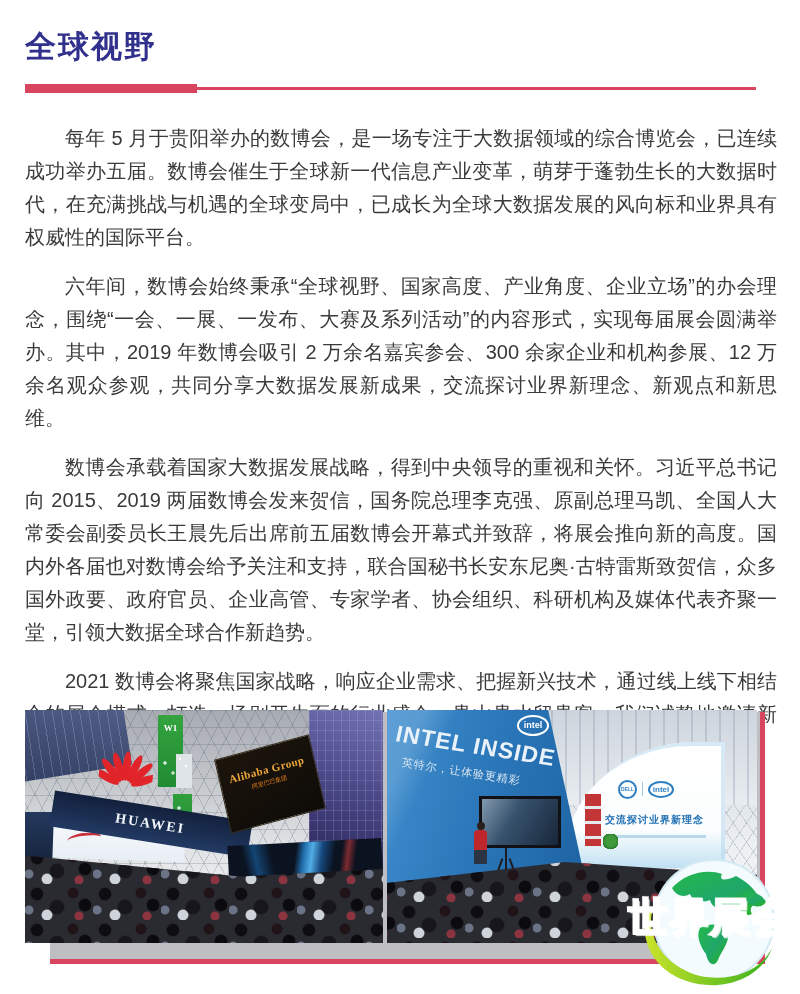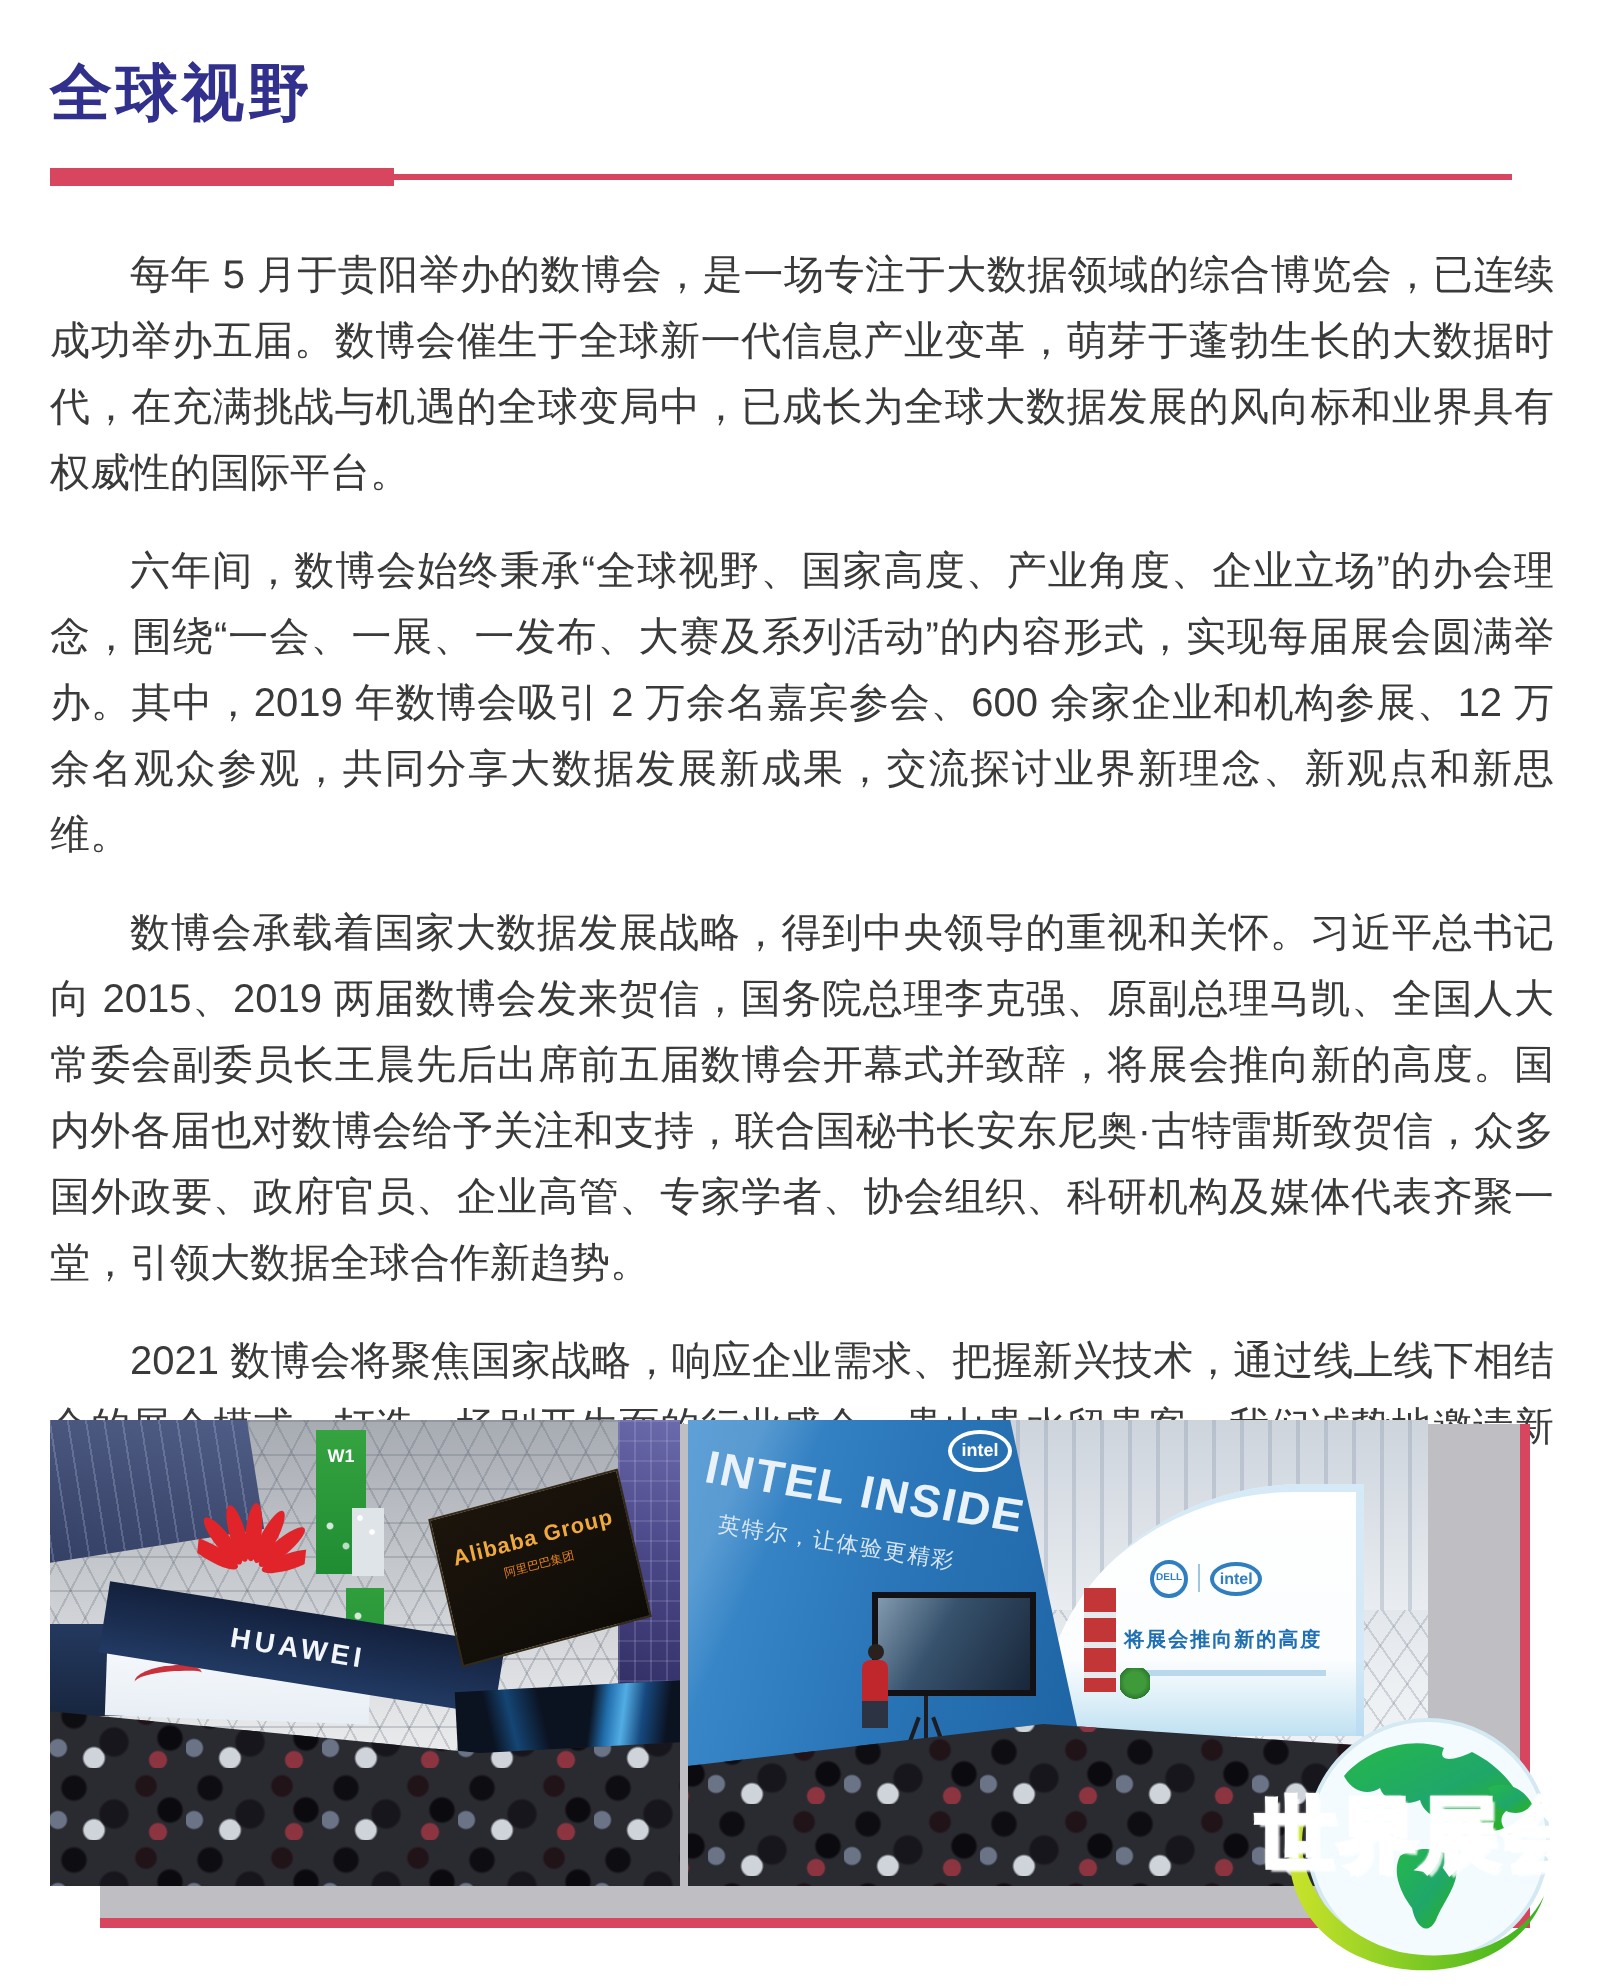--- a/index.html
+++ b/index.html
@@ -26,21 +26,21 @@
   .shadow-frame {
     position:absolute; left:50px; top:712px; width:715px; height:252px;
     background:#bfbfc3; border-right:5px solid #d7455e; border-bottom:5px solid #d7455e;
     z-index:1;
   }
   .collage {
     position:absolute; left:25px; top:710px; width:732px; height:233px;
     display:flex; gap:4px; z-index:2;
   }
   .photo { position:relative; overflow:hidden; height:233px; }
-  .photo-left  { width:315px; }
+  .photo-left  { width:358px;font-family:Liberation Serif, serif; }
   .photo-right { width:370px; }
   
   .lp-ceiling {
     position:absolute; inset:0;
     background:
       repeating-linear-gradient( 62deg, rgba(75,85,100,.22) 0 1px, transparent 1px 13px),
       repeating-linear-gradient(-62deg, rgba(75,85,100,.22) 0 1px, transparent 1px 13px),
       repeating-linear-gradient(180deg, rgba(90,98,110,.25) 0 1px, transparent 1px 17px),
       linear-gradient(180deg,#a7abb2 0%,#c3c6cb 30%,#dddfe2 55%,#ededee 75%,#f2f2f2 100%);
   }
@@ -236,21 +236,21 @@
 <body>
 
 <div class="page">
 
   <h1 class="title">全球视野</h1>
   <div class="rule-thin"></div>
   <div class="rule-thick"></div>
 
   <div class="article">
     <p>每年 5 月于贵阳举办的数博会，是一场专注于大数据领域的综合博览会，已连续成功举办五届。数博会催生于全球新一代信息产业变革，萌芽于蓬勃生长的大数据时代，在充满挑战与机遇的全球变局中，已成长为全球大数据发展的风向标和业界具有权威性的国际平台。</p>
-    <p>六年间，数博会始终秉承“全球视野、国家高度、产业角度、企业立场”的办会理念，围绕“一会、一展、一发布、大赛及系列活动”的内容形式，实现每届展会圆满举办。其中，2019 年数博会吸引 2 万余名嘉宾参会、600 余家企业和机构参展、12 万余名观众参观，共同分享大数据发展新成果，交流探讨业界新理念、新观点和新思维。</p>
+    <p>六年间，数博会始终秉承“全球视野、国家高度、产业角度、企业立场”的办会理念，围绕“一会、一展、一发布、大赛及系列活动”的内容形式，实现每届展会圆满举办。其中，2019 年数博会吸引 2 万余名嘉宾参会、300 余家企业和机构参展、12 万余名观众参观，共同分享大数据发展新成果，交流探讨业界新理念、新观点和新思维。</p>
     <p>数博会承载着国家大数据发展战略，得到中央领导的重视和关怀。习近平总书记向 2015、2019 两届数博会发来贺信，国务院总理李克强、原副总理马凯、全国人大常委会副委员长王晨先后出席前五届数博会开幕式并致辞，将展会推向新的高度。国内外各届也对数博会给予关注和支持，联合国秘书长安东尼奥·古特雷斯致贺信，众多国外政要、政府官员、企业高管、专家学者、协会组织、科研机构及媒体代表齐聚一堂，引领大数据全球合作新趋势。</p>
     <p>2021 数博会将聚焦国家战略，响应企业需求、把握新兴技术，通过线上线下相结合的展会模式，打造一场别开生面的行业盛会。贵山贵水留贵客，我们诚挚地邀请新老朋友赴数谷之约，共同演绎大数据新精彩。</p>
   </div>
 
   <div class="shadow-frame"></div>
 
   <div class="collage">
 
     <div class="photo photo-left">
       <div class="lp-ceiling"></div>
@@ -287,21 +287,21 @@
 
     <div class="photo photo-right">
       <div class="rp-hall"></div>
       <div class="rp-windows"></div>
       <div class="rp-booth">
         <div class="rp-logos">
           <div class="logo-dell">DELL</div>
           <div class="logo-sep"></div>
           <div class="logo-intel2">intel</div>
         </div>
-        <div class="rp-slogan">将展会推向新的高度</div>
+        <div class="rp-slogan">交流探讨业界新理念</div>
         <div class="rp-smallline"></div>
       </div>
       <div class="rp-redbanner"></div>
       <div class="rp-plant"></div>
       <div class="rp-intelwall">
         <div class="rp-intel-title">INTEL INSIDE</div>
         <div class="rp-intel-sub">英特尔，让体验更精彩</div>
         <div class="rp-intel-logo">intel</div>
         <div class="rp-tv"></div>
         <div class="rp-tripod"></div>

